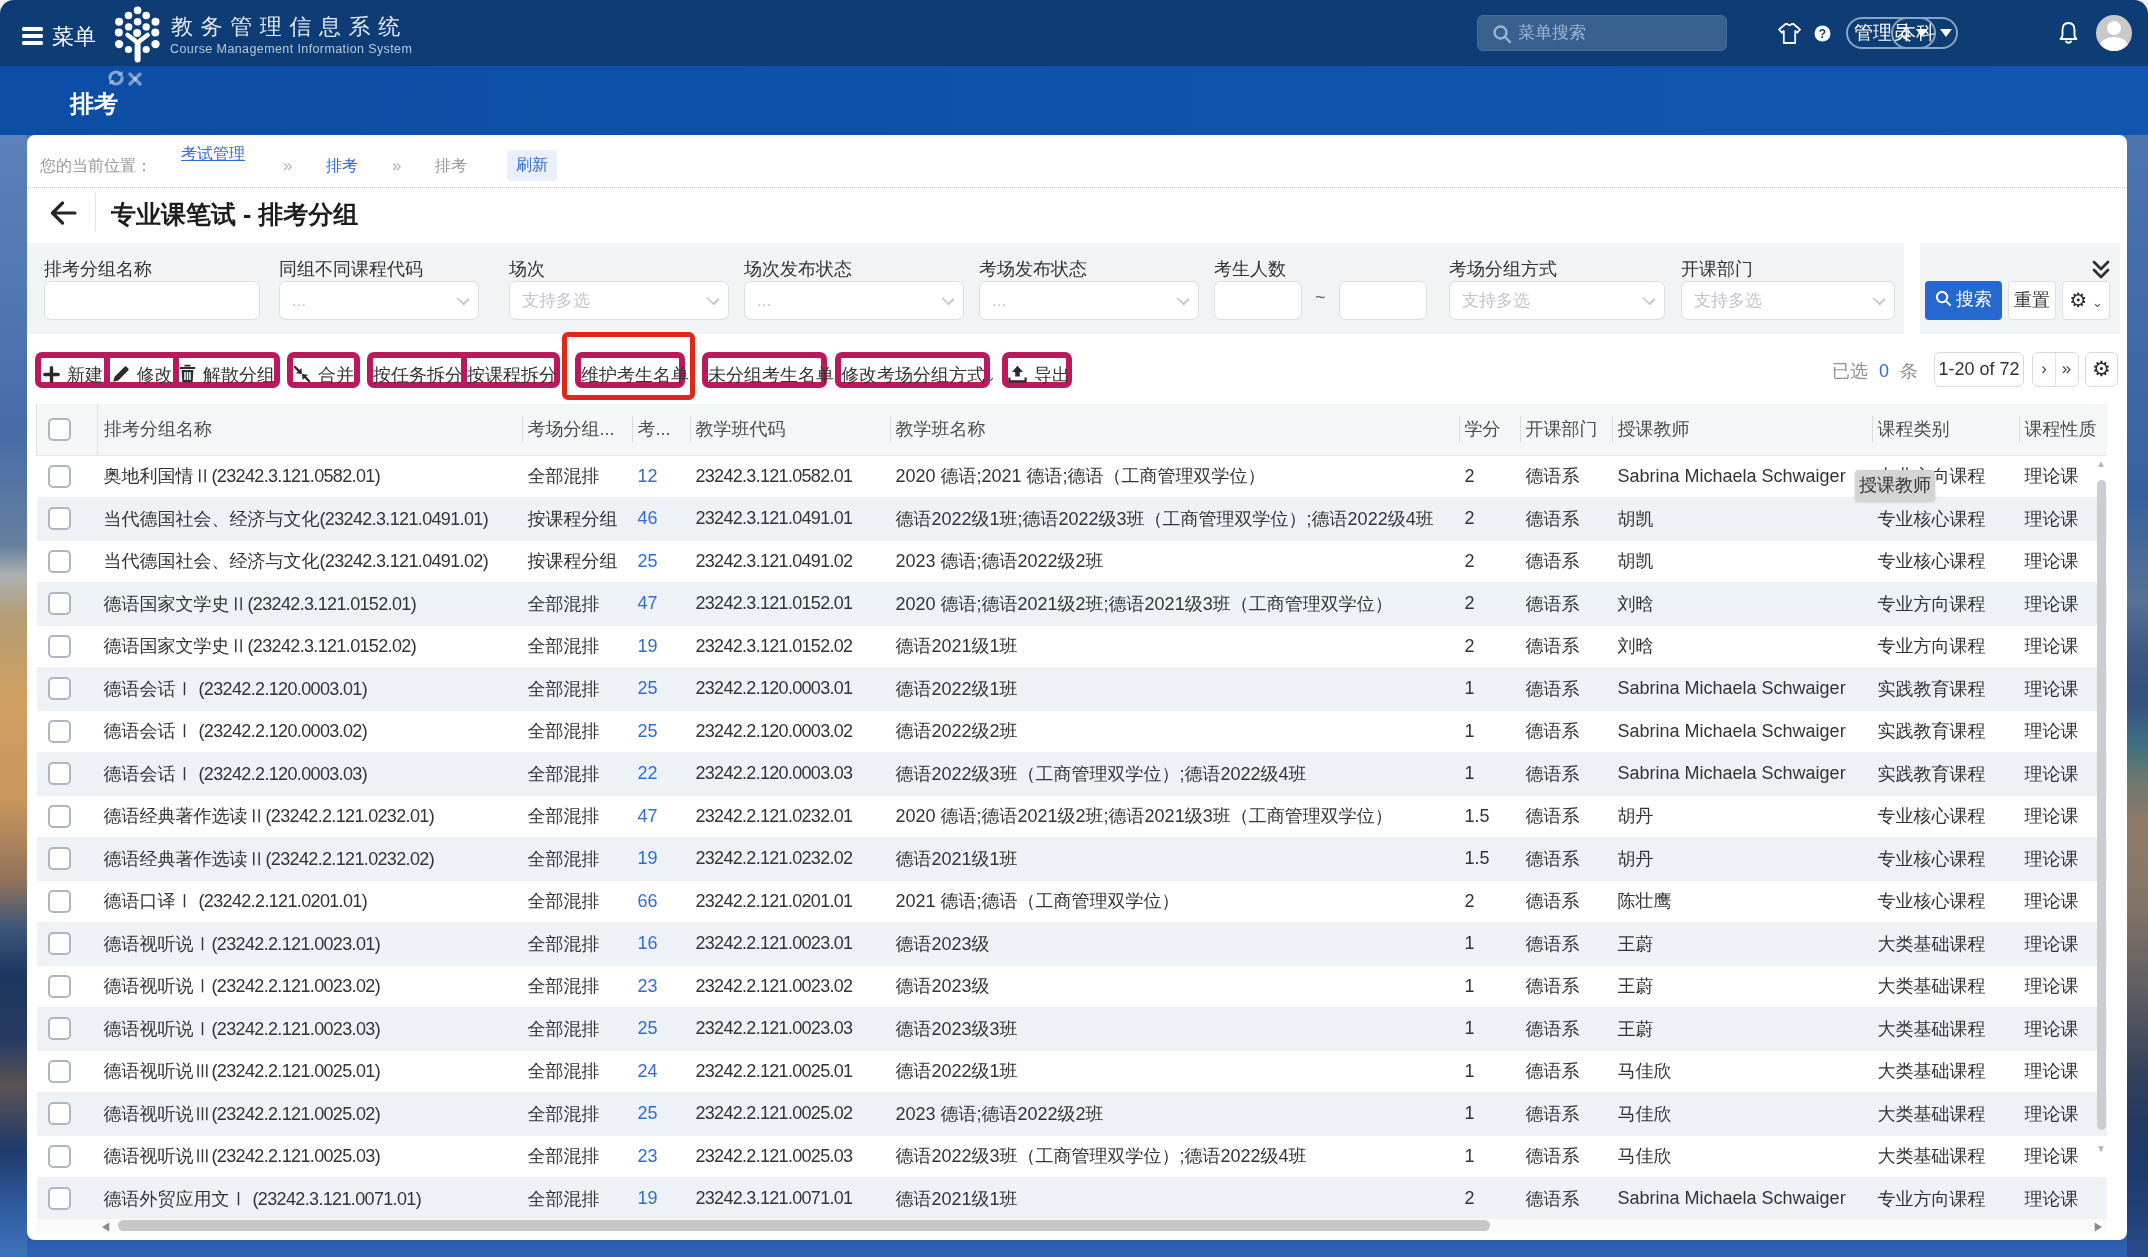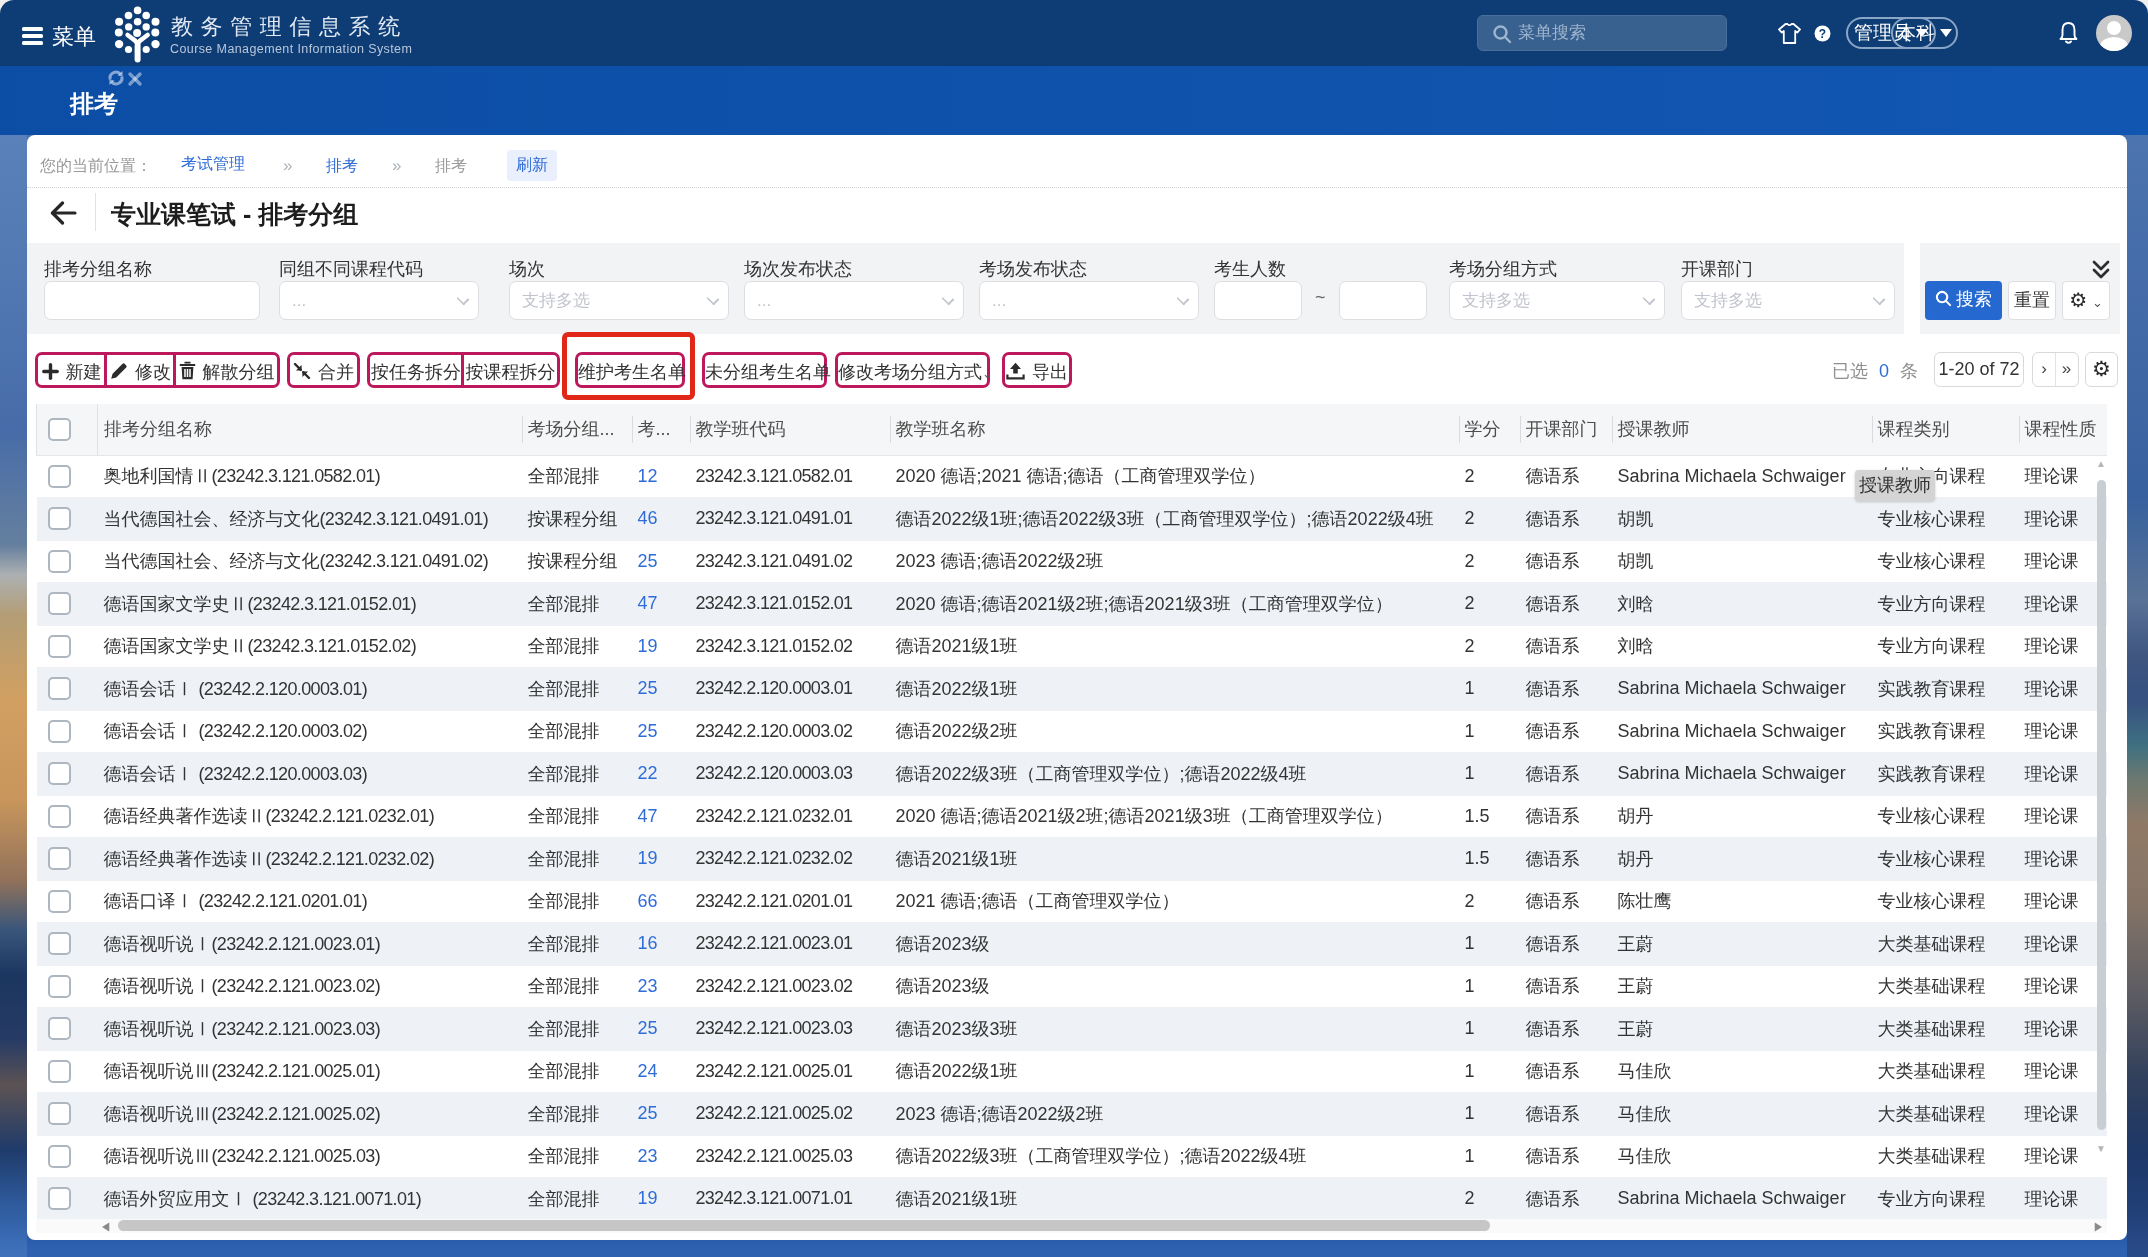--- a/index.html
+++ b/index.html
@@ -48,21 +48,21 @@
 .f label{position:absolute;top:14px;font-size:18px;color:#333;white-space:nowrap;}
 .fin{position:absolute;top:38px;height:39px;background:#fff;border:1px solid #dcdee2;border-radius:7px;font-size:17px;color:#c0c4cc;line-height:37px;padding-left:12px;white-space:nowrap;overflow:hidden;}
 .fin .chev{position:absolute;right:10px;top:12px;width:10px;height:10px;border-right:2px solid #c0c4cc;border-bottom:2px solid #c0c4cc;transform:rotate(45deg) scale(1,.8);}
 .tilde{position:absolute;top:44px;font-size:18px;color:#666;}
 .btn-search{position:absolute;left:1898px;top:38px;width:77px;height:39px;background:#2468d0;border-radius:4px;color:#fff;font-size:18px;line-height:37px;text-align:center;}
 .btn-reset{position:absolute;left:1981px;top:38px;width:48px;height:39px;background:#fff;border:1px solid #dcdee2;border-radius:4px;color:#333;font-size:18px;line-height:37px;text-align:center;}
 .btn-gear{position:absolute;left:2035px;top:38px;width:48px;height:39px;background:#fff;border:1px solid #dcdee2;border-radius:4px;text-align:center;color:#555;font-size:17px;line-height:37px;}
 .dchev{position:absolute;left:2063px;top:16px;width:22px;height:22px;}
 
 .tb{position:absolute;top:217px;height:36px;font-size:18px;color:#333;}
-.tbtn{position:absolute;top:0;height:36px;background:#fff;border:3px solid #be185d;line-height:34px;text-align:center;white-space:nowrap;}
+.tbtn{position:absolute;top:0;height:36px;background:#fff;border:6px solid #be185d;line-height:34px;text-align:center;white-space:nowrap;}
 .grp-l{border-radius:7px 0 0 7px;border-right:none;}
 .grp-m{border-radius:0;border-right:none;}
 .grp-r{border-radius:0 7px 7px 0;}
 .solo{border-radius:7px;}
 .redbox{position:absolute;left:535px;top:197px;width:133px;height:68px;border:5px solid #e12717;border-radius:6px;z-index:30;}
 .selinfo{position:absolute;left:1805px;top:224px;font-size:18px;color:#8f8f8f;white-space:nowrap;}
 .selinfo b{color:#2f6cd8;font-weight:normal;padding:0 6px;}
 .pgbox{position:absolute;left:1907px;top:217px;width:90px;height:35px;border:1px solid #d9d9d9;border-radius:6px;font-size:18px;color:#333;line-height:33px;text-align:center;background:#fff;}
 .pbtn{position:absolute;top:217px;height:35px;border:1px solid #d9d9d9;border-radius:6px;background:#fff;color:#444;font-size:17px;line-height:32px;text-align:center;}
 
@@ -163,21 +163,21 @@
       <g stroke="rgba(255,255,255,.45)" stroke-width="3.2" stroke-linecap="round">
         <line x1="2" y1="2" x2="12" y2="12"></line>
         <line x1="12" y1="2" x2="2" y2="12"></line>
       </g>
     </svg>
 </div>
 
 <div class="panel">
   <div class="crumbs">
       <span style="position:absolute;left:13px;top:13px;">您的当前位置：</span>
-      <a href="#" style="position:absolute;left:154px;top:11px;">考试管理</a>
+      <a href="#" style="position:absolute;left:154px;top:1px;text-decoration:underline;">考试管理</a>
       <span class="sep" style="position:absolute;left:256px;top:13px;">»</span>
       <a href="#" style="position:absolute;left:299px;top:13px;">排考</a>
       <span class="sep" style="position:absolute;left:365px;top:13px;">»</span>
       <span style="position:absolute;left:408px;top:13px;">排考</span>
       <span class="pillb" style="position:absolute;left:480px;top:7px;">刷新</span>
     </div>
   <div class="trow">
     <svg class="back" width="27" height="24" viewBox="0 0 27 24">
         <g fill="none" stroke="#262626" stroke-width="3.2" stroke-linecap="round" stroke-linejoin="round">
           <line x1="2.5" y1="12" x2="25" y2="12"></line>

